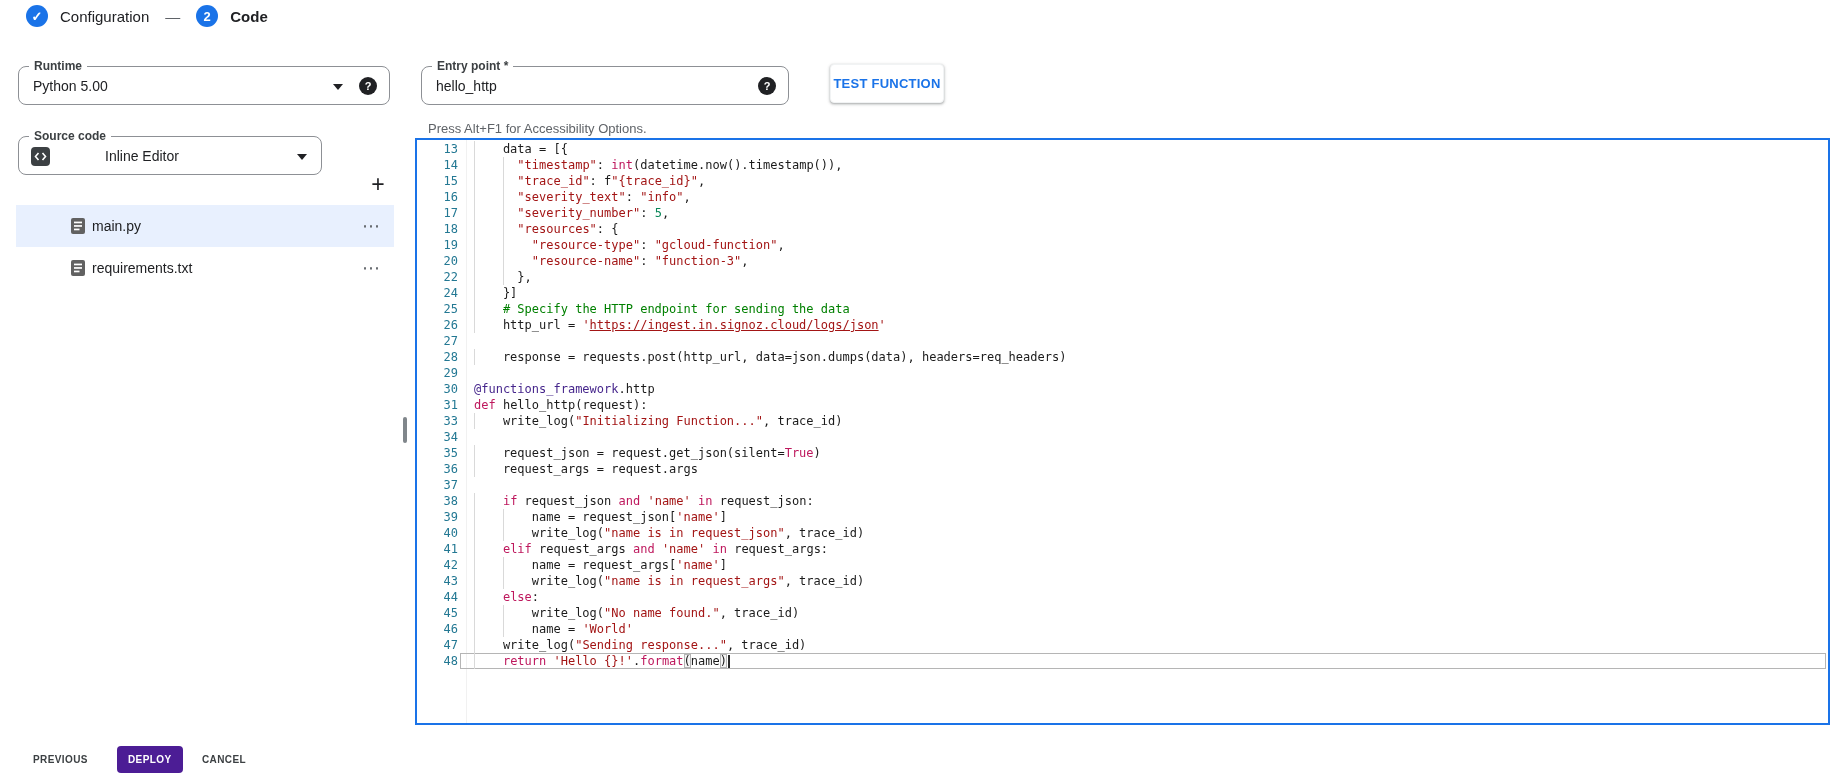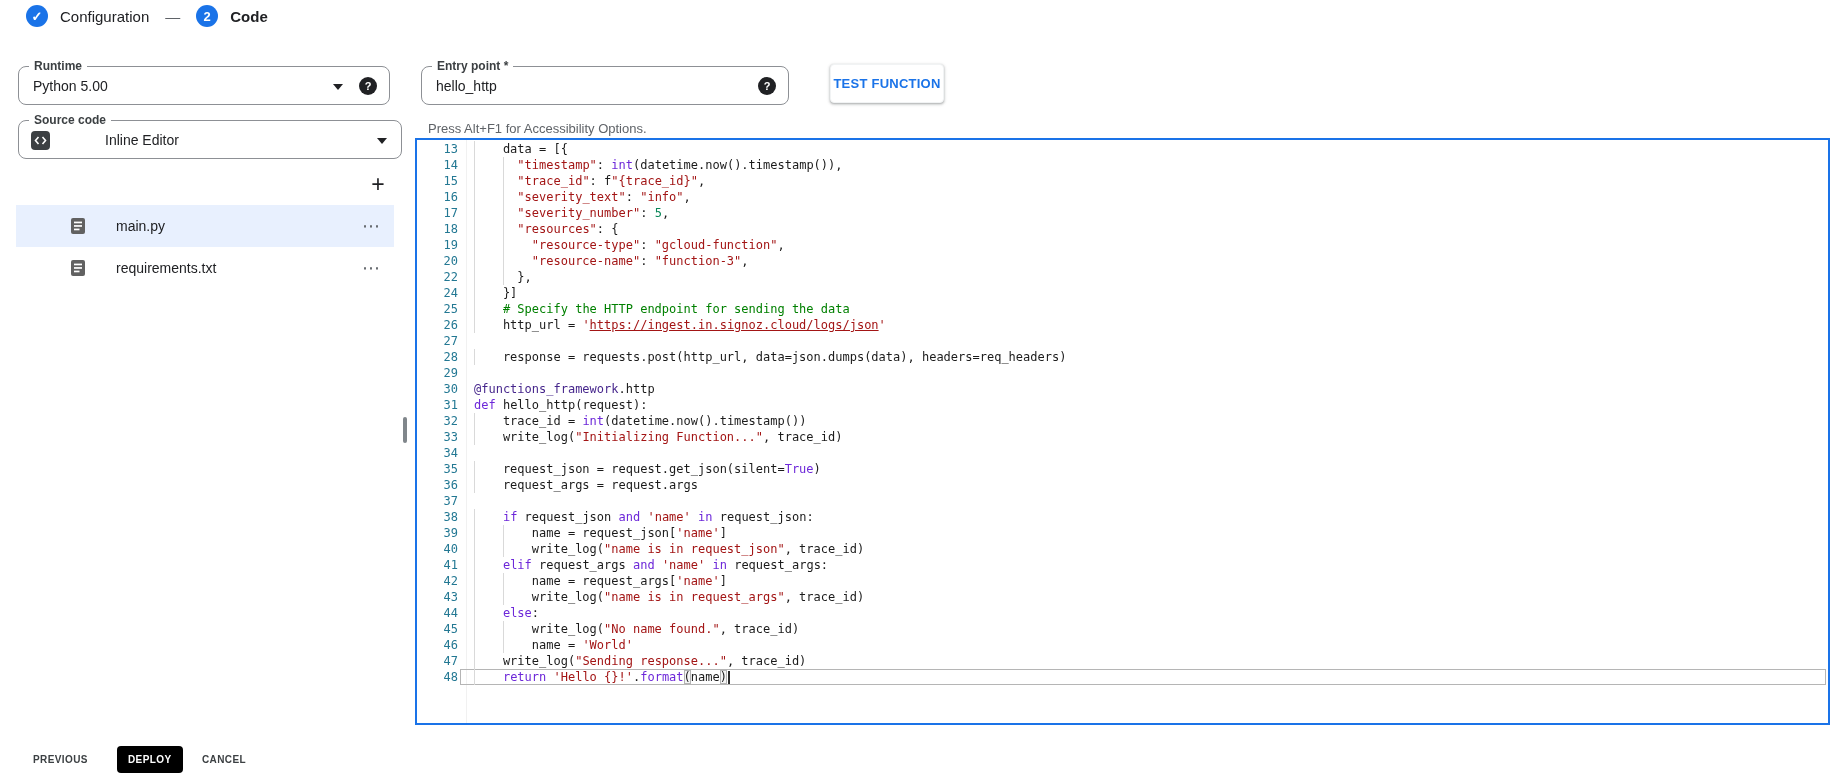--- a/index.html
+++ b/index.html
@@ -20,55 +20,55 @@
   .caret{position:absolute;top:17px;width:0;height:0;border-left:5px solid transparent;
     border-right:5px solid transparent;border-top:6px solid #202124;}
   .help{position:absolute;top:10px;width:18px;height:18px;border-radius:50%;background:#202124;color:#fff;
     font-size:11px;font-weight:bold;display:flex;align-items:center;justify-content:center;cursor:pointer;}
   
   .add-btn{position:absolute;left:366px;top:172px;width:24px;height:24px;font-size:23px;line-height:24px;
     text-align:center;color:#202124;cursor:pointer;}
   .file-row{position:absolute;left:16px;width:378px;height:42px;display:flex;align-items:center;cursor:pointer;}
   .file-row.selected{background:#e8f0fe;}
   .file-icon{position:absolute;left:54px;width:16px;height:18px;display:flex;}
-  .file-name{position:absolute;left:100px;font-size:14px;color:#202124;}
+  .file-name{position:absolute;left:76px;font-size:14px;color:#202124;}
   .dots{position:absolute;right:14px;color:#5f6368;font-size:18px;cursor:pointer;line-height:10px;}
   .code-badge{position:absolute;left:12px;top:10px;width:19px;height:19px;}
   
   .test-btn{position:absolute;left:830px;top:64px;width:112px;height:37px;background:#fff;border:1px solid #f1f3f4;
     border-radius:4px;color:#1a73e8;font-size:13px;font-weight:bold;letter-spacing:.25px;
     display:flex;align-items:center;justify-content:center;cursor:pointer;
     box-shadow:0 1px 2px rgba(60,64,67,.3),0 1px 3px 1px rgba(60,64,67,.15);}
   
   .a11y-hint{position:absolute;left:428px;top:121px;font-size:13px;color:#5f6368;}
   #editor{position:absolute;left:415px;top:138px;width:1415px;height:587px;border:2px solid #1a73e8;
     box-sizing:border-box;background:#fff;font-family:"DejaVu Sans Mono",monospace;font-size:12px;overflow:hidden;}
   #editor .gutter-sep{position:absolute;left:49px;top:0;bottom:0;width:1px;background:#f1f1f1;}
   .lines{padding-top:1px;position:relative;}
   .line{height:16px;line-height:16px;display:flex;position:relative;white-space:pre;justify-content:space-between;}
   .ln{width:41px;text-align:right;color:#237893;flex:none;user-select:none;}
   .codeln{margin-left:16px;position:relative;flex:1;}
   .guide{position:absolute;top:0;bottom:0;width:1px;background:#d9d9d9;}
   .line.active .cur-border{position:absolute;left:43px;right:2px;top:0;bottom:0;border:1px solid #b5b5b5;pointer-events:none;}
   .cursor{display:inline-block;width:2px;height:13px;background:#2b2b2b;vertical-align:middle;margin-left:1px;}
   .tok-p{color:#1b1b1b;}
-  .tok-k{color:#6d28d9;}
+  .tok-k{color:#be185d;}
   .tok-s{color:#a31515;}
   .tok-n{color:#098658;}
   .tok-c{color:#008000;}
   .tok-d{color:#46268c;}
   .tok-u{color:#a31515;text-decoration:underline;}
   .tok-bm{color:#1b1b1b;outline:1px solid #b4b4b4;outline-offset:-1px;background:rgba(0,0,0,.04);}
   .splitter{position:absolute;left:403px;top:417px;width:4px;height:26px;background:#80868b;border-radius:2px;cursor:col-resize;}
   
   .footer-btn{position:absolute;top:746px;height:27px;display:flex;align-items:center;justify-content:center;
     font-size:10px;font-weight:bold;letter-spacing:.4px;cursor:pointer;border-radius:4px;}
   .btn-text{color:#3c4043;padding:0 6px;background:transparent;}
   .btn-prev{left:27px;}
-  .btn-deploy{left:117px;background:#000000;color:#fff;padding:0 11px;}
+  .btn-deploy{left:117px;background:#4c1d95;color:#fff;padding:0 11px;}
   .btn-cancel{left:196px;}
 </style>
 </head>
 <body>
 
 <div class="stepper">
   <div class="step">
     <span class="step-circle">✓</span>
     <span class="step-label">Configuration</span>
   </div>
@@ -87,21 +87,21 @@
 </div>
 
 <div class="field" style="left:421px;top:66px;width:368px;">
   <span class="field-label">Entry point *</span>
   <span class="field-value">hello_http</span>
   <span class="help" style="right:12px;">?</span>
 </div>
 
 <div class="test-btn">TEST FUNCTION</div>
 
-<div class="field" style="left:18px;top:120px;width:384px;text-align:right;">
+<div class="field" style="left:18px;top:136px;width:304px;text-align:right;">
   <span class="field-label">Source code</span>
   <span class="code-badge">
     <svg width="19" height="19" viewBox="0 0 19 19">
         <rect x="0" y="0" width="19" height="19" rx="4" fill="#3c4043"></rect>
         <polyline points="7.5,6 4.5,9.5 7.5,13" fill="none" stroke="#fff" stroke-width="1.6"></polyline>
         <polyline points="11.5,6 14.5,9.5 11.5,13" fill="none" stroke="#fff" stroke-width="1.6"></polyline>
       </svg>
   </span>
   <span class="field-value" style="left:50px;margin-left:36px;">Inline Editor</span>
   <span class="caret" style="right:14px;"></span>
@@ -149,21 +149,20 @@
       <div class="line"><span class="ln">20</span><span class="codeln"><i class="guide" style="left: 0ch;"></i><i class="guide" style="left: 4ch;"></i><span class="tok-p">        </span><span class="tok-s">"resource-name"</span><span class="tok-p">: </span><span class="tok-s">"function-3"</span><span class="tok-p">,</span></span></div>
       <div class="line"><span class="ln">22</span><span class="codeln"><i class="guide" style="left: 0ch;"></i><i class="guide" style="left: 4ch;"></i><span class="tok-p">      },</span></span></div>
       <div class="line"><span class="ln">24</span><span class="codeln"><i class="guide" style="left: 0ch;"></i><span class="tok-p">    }]</span></span></div>
       <div class="line"><span class="ln">25</span><span class="codeln"><i class="guide" style="left: 0ch;"></i><span class="tok-p">    </span><span class="tok-c"># Specify the HTTP endpoint for sending the data</span></span></div>
       <div class="line"><span class="ln">26</span><span class="codeln"><i class="guide" style="left: 0ch;"></i><span class="tok-p">    http_url = </span><span class="tok-s">'</span><span class="tok-u">https://ingest.in.signoz.cloud/logs/json</span><span class="tok-s">'</span></span></div>
       <div class="line"><span class="ln">27</span><span class="codeln"></span></div>
       <div class="line"><span class="ln">28</span><span class="codeln"><i class="guide" style="left: 0ch;"></i><span class="tok-p">    response = requests.post(http_url, data=json.dumps(data), headers=req_headers)</span></span></div>
       <div class="line"><span class="ln">29</span><span class="codeln"></span></div>
       <div class="line"><span class="ln">30</span><span class="codeln"><span class="tok-d">@functions_framework</span><span class="tok-p">.http</span></span></div>
       <div class="line"><span class="ln">31</span><span class="codeln"><span class="tok-k">def</span><span class="tok-p"> hello_http(request):</span></span></div>
-      <div class="line"><span class="ln">32</span><span class="codeln"><i class="guide" style="left: 0ch;"></i><span class="tok-p">    trace_id = </span><span class="tok-k">int</span><span class="tok-p">(datetime.now().timestamp())</span></span></div>
       <div class="line"><span class="ln">33</span><span class="codeln"><i class="guide" style="left: 0ch;"></i><span class="tok-p">    write_log(</span><span class="tok-s">"Initializing Function..."</span><span class="tok-p">, trace_id)</span></span></div>
       <div class="line"><span class="ln">34</span><span class="codeln"></span></div>
       <div class="line"><span class="ln">35</span><span class="codeln"><i class="guide" style="left: 0ch;"></i><span class="tok-p">    request_json = request.get_json(silent=</span><span class="tok-k">True</span><span class="tok-p">)</span></span></div>
       <div class="line"><span class="ln">36</span><span class="codeln"><i class="guide" style="left: 0ch;"></i><span class="tok-p">    request_args = request.args</span></span></div>
       <div class="line"><span class="ln">37</span><span class="codeln"></span></div>
       <div class="line"><span class="ln">38</span><span class="codeln"><i class="guide" style="left: 0ch;"></i><span class="tok-p">    </span><span class="tok-k">if</span><span class="tok-p"> request_json </span><span class="tok-k">and</span><span class="tok-p"> </span><span class="tok-s">'name'</span><span class="tok-p"> </span><span class="tok-k">in</span><span class="tok-p"> request_json:</span></span></div>
       <div class="line"><span class="ln">39</span><span class="codeln"><i class="guide" style="left: 0ch;"></i><i class="guide" style="left: 4ch;"></i><span class="tok-p">        name = request_json[</span><span class="tok-s">'name'</span><span class="tok-p">]</span></span></div>
       <div class="line"><span class="ln">40</span><span class="codeln"><i class="guide" style="left: 0ch;"></i><i class="guide" style="left: 4ch;"></i><span class="tok-p">        write_log(</span><span class="tok-s">"name is in request_json"</span><span class="tok-p">, trace_id)</span></span></div>
       <div class="line"><span class="ln">41</span><span class="codeln"><i class="guide" style="left: 0ch;"></i><span class="tok-p">    </span><span class="tok-k">elif</span><span class="tok-p"> request_args </span><span class="tok-k">and</span><span class="tok-p"> </span><span class="tok-s">'name'</span><span class="tok-p"> </span><span class="tok-k">in</span><span class="tok-p"> request_args:</span></span></div>
       <div class="line"><span class="ln">42</span><span class="codeln"><i class="guide" style="left: 0ch;"></i><i class="guide" style="left: 4ch;"></i><span class="tok-p">        name = request_args[</span><span class="tok-s">'name'</span><span class="tok-p">]</span></span></div>

